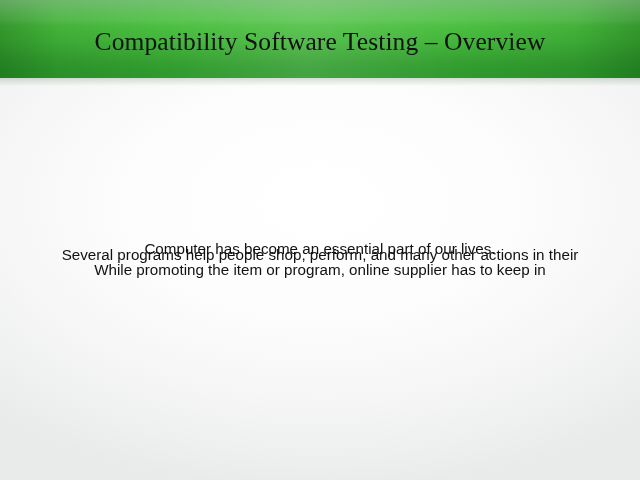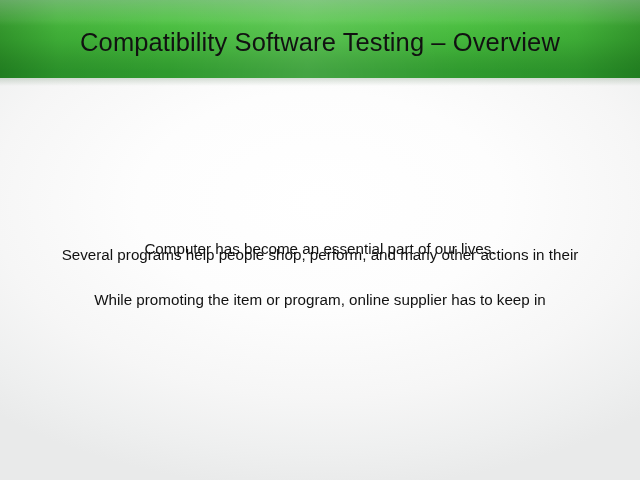--- a/index.html
+++ b/index.html
@@ -86,20 +86,21 @@
     align-items: center;
     justify-content: center;
     padding-top: 6px;
     box-sizing: border-box;
     font-size: 25.5px;
     font-weight: normal;
     color: #111111;
     letter-spacing: 0.1px;
     white-space: nowrap;
     z-index: 3;
+    font-family: Liberation Serif, serif;
   }
 
   
   .body-stack {
     position: absolute;
     left: 0;
     top: 0;
     width: 640px;
     height: 360px;
     z-index: 2;
@@ -127,21 +128,20 @@
     left: 22px;
     top: 247px;
     width: 596px;
   }
 
   
   .txt-c {
     left: 18px;
     top: 262px;
     width: 604px;
-    margin-top: 30px;
   }
 
   
   .txt-d {
     left: 60px;
     top: 270px;
     width: 520px;
   }
 
   

